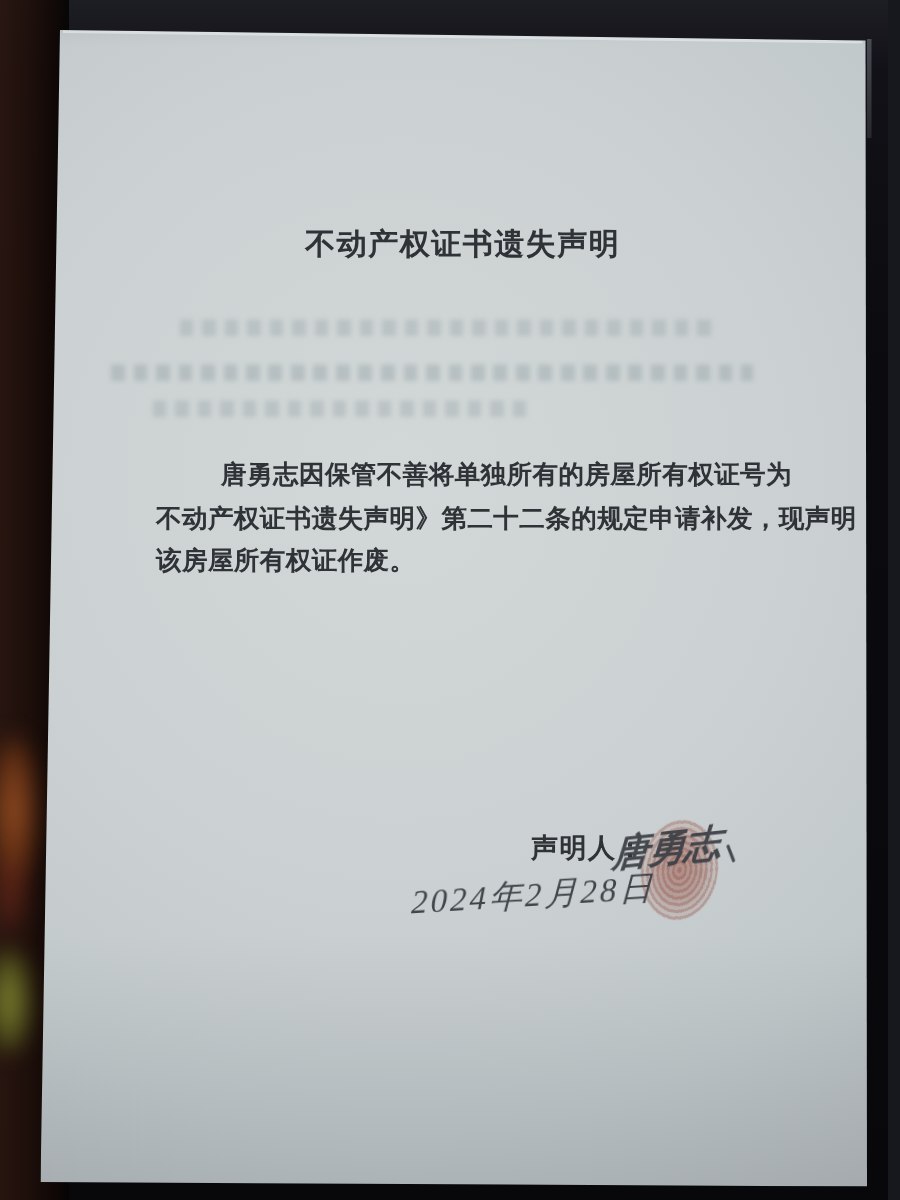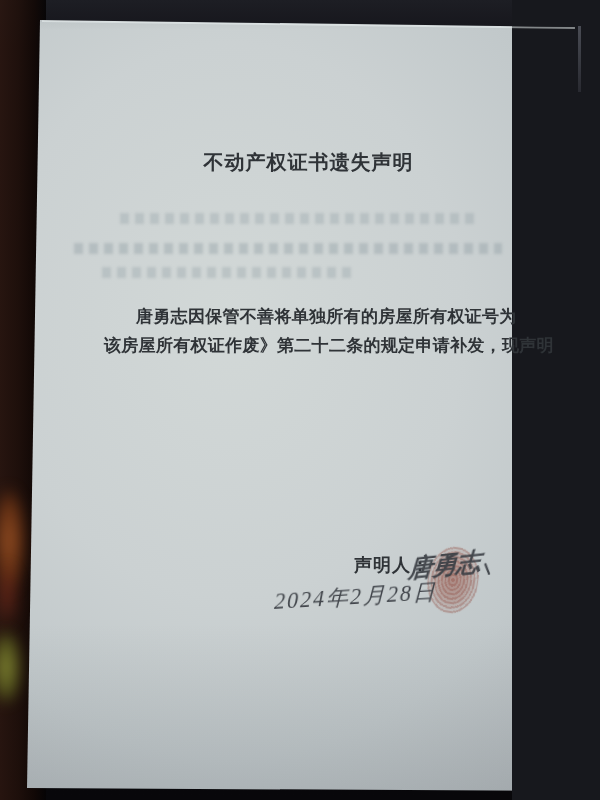--- a/index.html
+++ b/index.html
@@ -2,21 +2,21 @@
 <html style="--paper-color: #d2d8d7; --background-color: #17181d; --wood-color: #241410; --ink-color: #2f3337; --handwriting-ink-color: #3a3e44; --fingerprint-color: #bd6a5c;"><head>
 <meta charset="utf-8">
 <style>
   html,body{margin:0;padding:0;}
   body{
     width:600px;height:800px;overflow:hidden;
     background:var(--background-color,#17181d);
     font-family:"Liberation Serif","DejaVu Serif",serif;
     position:relative;
   }
-  .photo{position:absolute;inset:0;width:512px;height:800px;}
+  .photo{position:absolute;inset:0;width:592px;height:800px;}
 
   
   .bg-dark{position:absolute;inset:0;background:linear-gradient(180deg,#1d1e24 0%,#121117 6%,#0b0a0e 30%,#08070a 100%);}
   .wood-strip{
     position:absolute;left:0;top:0;width:46px;height:800px;
     background:linear-gradient(90deg,#2a1610 0%,#20100b 40%,#120805 75%,#050304 100%);
     opacity:.9;
   }
   .bg-blob{position:absolute;border-radius:50%;filter:blur(7px);}
   .blob-orange{left:-8px;top:485px;width:34px;height:110px;background:radial-gradient(closest-side,#a85a28,#6e3414 70%,transparent);opacity:.85;}
@@ -54,21 +54,21 @@
     position:absolute;left:40px;top:149px;width:537px;
     text-align:center;font-size:20px;font-weight:700;letter-spacing:1px;
     color:var(--ink-color,#2f3337);
   }
   .doc-body{
     position:absolute;left:104px;top:303px;width:424px;
     font-size:17px;font-weight:600;line-height:28.6px;letter-spacing:.3px;
     color:var(--ink-color,#2f3337);
   }
   .body-line{white-space:nowrap;}
-  .body-line.indent{padding-left:32px;}
+  .body-line.indent{padding-left:32px;text-align:right;}
 
   .sign-label{
     position:absolute;left:354px;top:553px;
     font-size:18px;font-weight:700;letter-spacing:1px;
     color:var(--ink-color,#2f3337);
   }
 
   
   .signature-name{
     position:absolute;left:408px;top:549px;
@@ -116,21 +116,22 @@
     <div class="paper-edge-highlight"></div>
 
     <div class="bleed-line bleed-1"></div>
     <div class="bleed-line bleed-2"></div>
     <div class="bleed-line bleed-3"></div>
 
     <div class="doc-title">不动产权证书遗失声明</div>
 
     <div class="doc-body">
       <div class="body-line indent">唐勇志因保管不善将单独所有的房屋所有权证号为</div>
-      <div class="body-line">该房屋所有权证作废》第二十二条的规定申请补发，现声明</div>
+      <div class="body-line">不动产权证书遗失声明》第二十二条的规定申请补发，现声明</div>
+      <div class="body-line">该房屋所有权证作废。</div>
     </div>
 
     <div class="sign-label">声明人：</div>
     <div class="thumbprint"></div>
     <div class="signature-name">唐勇志</div>
     <div class="date-line">2024年2月28日</div>
   </div>
 </div>
 
 </body></html>

